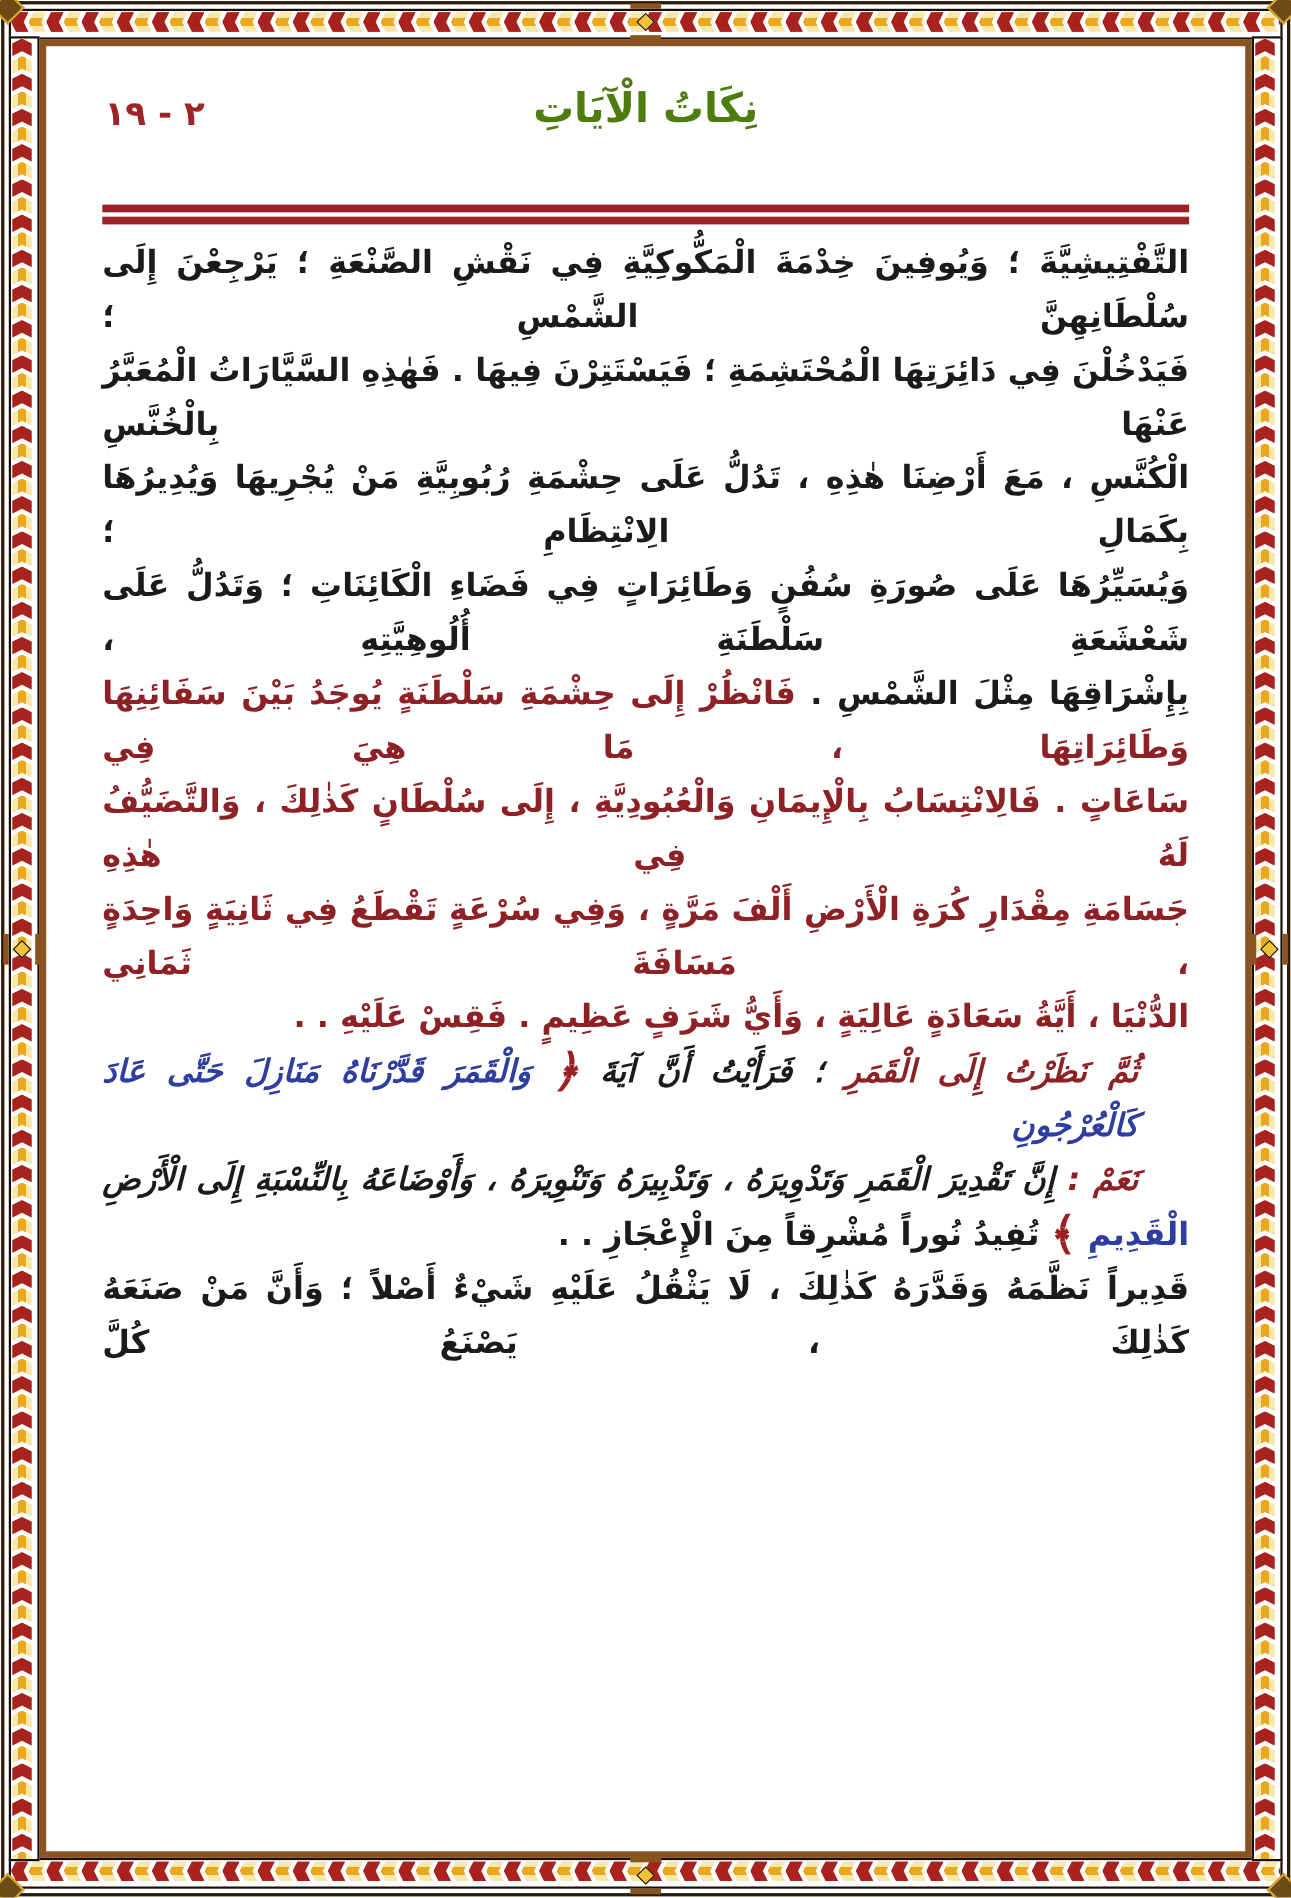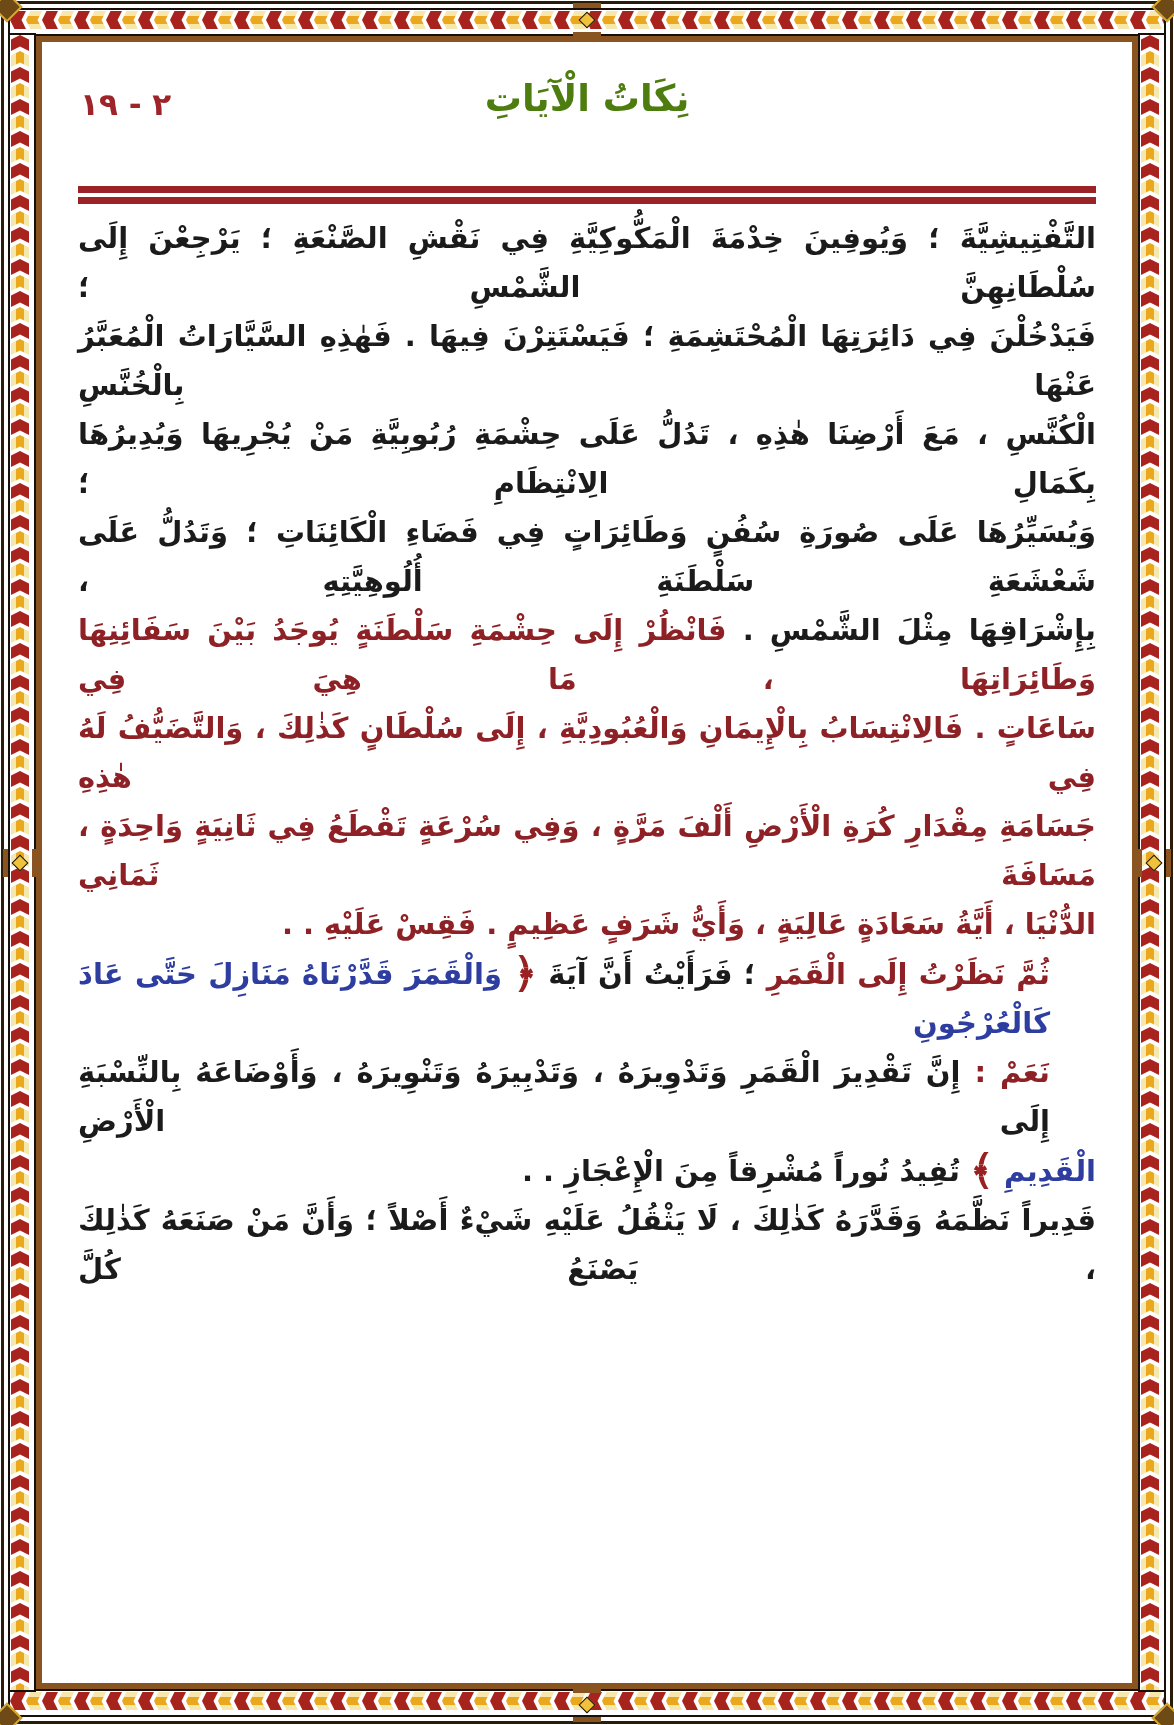--- a/index.html
+++ b/index.html
@@ -34,41 +34,41 @@
   .tab.ht{width:28px;height:5px;left:50%;transform:translateX(-50%);}
   .tab.vt{width:5px;height:28px;top:50%;transform:translateY(-50%);}
   .t1{top:3px;} .t2{top:32px;} .b1{bottom:3px;} .b2{bottom:32px;}
   .l1{left:3px;} .l2{left:32px;} .r1{right:3px;} .r2{right:32px;}
   .diamond{position:absolute;width:10px;height:10px;background:#f0c23c;border:1px solid #17100a;}
   .diamond.dt{top:14px;left:50%;transform:translateX(-50%) rotate(45deg);}
   .diamond.db{bottom:14px;left:50%;transform:translateX(-50%) rotate(45deg);}
   .diamond.dl{left:14px;top:50%;transform:translateY(-50%) rotate(45deg);}
   .diamond.dr{right:14px;top:50%;transform:translateY(-50%) rotate(45deg);}
   
-  .content{position:absolute;inset:42px;padding:0 36px;box-sizing:border-box;}
+  .content{position:absolute;inset:42px;padding:0 51px;box-sizing:border-box;}
   .header{position:relative;padding-top:34px;height:96px;}
   .pagenum{
     position:absolute;right:auto;left:2px;top:44px;
     direction:rtl;color:#9d2428;font-weight:bold;font-size:31px;letter-spacing:2px;
   }
   .title{
     margin:0;text-align:center;direction:rtl;
     color:#4d7c0f;font-weight:bold;font-size:37px;line-height:46px;
   }
   .rule{margin-top:14px;}
   .rule-bar{height:7px;background:#9b2226;}
   .rule-bar + .rule-bar{margin-top:4px;}
   .body{margin-top:10px;direction:rtl;}
   .line{
     direction:rtl;unicode-bidi:plaintext;text-align:right;
     font-size:29px;font-weight:bold;line-height:49px;color:#1b1b1b;
     white-space:nowrap;
   }
   .line.j{text-align:justify;text-align-last:justify;white-space:normal;}
-  .line.ind{padding-right:46px;}
+  .line.ind{padding-right:46px;font-style:italic;}
   .run-k{color:#1b1b1b;}
   .run-r{color:#8e2125;margin-top:48px;}
   .run-b{color:#2e3da0;}
   .run-o{color:#9a2121;font-size:1.4em;vertical-align:-3px;}
 </style>
 </head>
 <body>
 
 <div class="outer-frame"></div>
 <div class="chain h chain-top">

